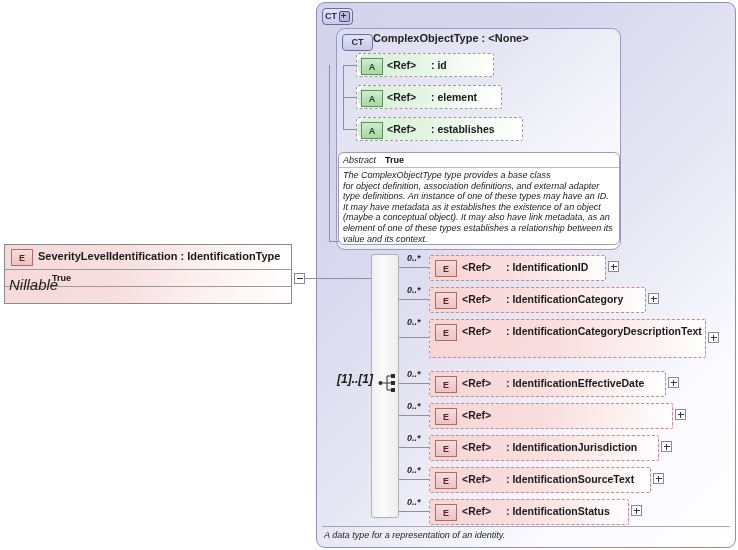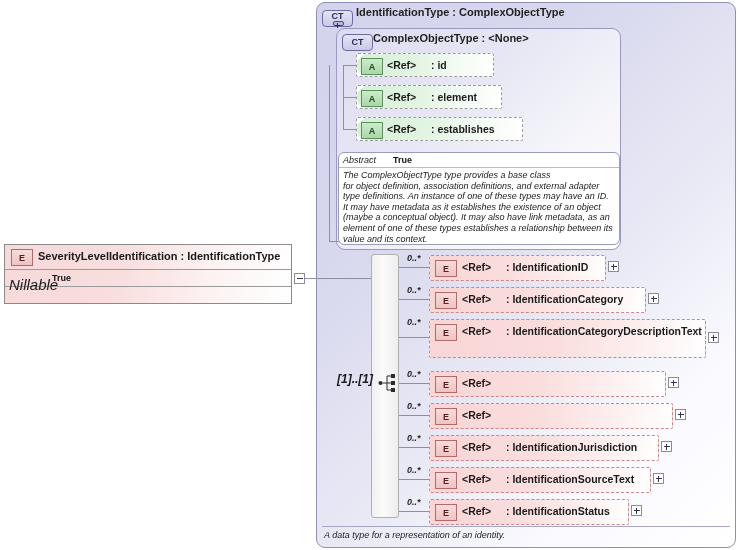--- a/index.html
+++ b/index.html
@@ -26,21 +26,20 @@
   }
 
   
   .ct-badge{
     display:inline-flex;align-items:center;justify-content:center;
     height:15px;min-width:25px;padding:0 2px;
     border:1px solid #6b6b9e;border-radius:4px;
     background:linear-gradient(#e4e4f6,#c9c9e6);
     font-size:9px;font-weight:bold;color:#2b2b5a;letter-spacing:0px;
     font-family:"Liberation Sans", sans-serif;
-    flex-direction:column;
   }
   .ct-badge .plus{
     display:inline-block;width:9px;height:9px;margin-left:2px;
     border:1px solid #4a4a80;border-radius:2px;background:#b9b9dd;
     position:relative;
   }
   .ct-badge .plus:before,.ct-badge .plus:after{
     content:"";position:absolute;background:#2b2b5a;
   }
   .ct-badge .plus:before{left:1px;top:3px;width:5px;height:1px;}
@@ -73,21 +72,21 @@
   .attr-ref{position:absolute;left:30px;top:5px;font-size:10.5px;font-weight:bold;color:#1a1a1a;}
   .attr-name{position:absolute;left:74px;top:5px;font-size:10.5px;font-weight:bold;color:#1a1a1a;white-space:nowrap;}
 
   
   .doc-block{
     border:1px solid #9b9bbd;border-radius:6px;
     background:#ffffff;
   }
   .doc-row{
     display:flex;align-items:center;height:14px;
-    border-bottom:1px solid #b9b9d4;padding-left:4px;gap:8px;
+    border-bottom:1px solid #b9b9d4;padding-left:4px;
   }
   .doc-key{font-size:9px;font-style:italic;color:#222;min-width:42px;}
   .doc-val{font-size:9px;font-weight:bold;color:#111;}
   .doc-text{
     padding:2px 4px 3px 4px;font-size:9px;font-style:italic;color:#1b1b1b;
     line-height:10.6px;
   }
 
   
   .lbox{
@@ -161,21 +160,20 @@
 <div class="canvas">
 
   <div class="abs ct-panel"></div>
 
   <div class="abs" style="left:322px;top:5px;">
     <span class="ct-badge">
       <span>CT</span>
       <span class="plus"></span>
     </span>
   </div>
-  <div class="ct-title" style="left:356px;top:6px;">IdentificationType : ComplexObjectType</div>
 
   <div class="abs ct-inner-panel"></div>
 
   <div class="abs" style="left:342px;top:31px;">
     <span class="ct-badge">
         <span>CT</span>
       </span>
   </div>
   <div class="ct-title" style="left:373px;top:32px;">ComplexObjectType : &lt;None&gt;</div>
 
@@ -274,20 +272,21 @@
     <div class="eref">&lt;Ref&gt;</div>
     <div class="ename" style="top:5px;width:196px;word-break:break-all;white-space:normal;">: IdentificationCategoryDescriptionText</div>
   </div>
   <div class="toggle plus abs" style="left:708px;top:332px;"></div>
 
   <div class="ln h abs" style="left:399px;top:383px;width:30px;"></div>
   <div class="ecard" style="left:407px;top:369px;">0..*</div>
   <div class="ebox" style="left:429px;top:371px;width:235px;">
     <div class="e-badge">E</div>
     <div class="eref">&lt;Ref&gt;</div>
+    <div class="ename">: IdentificationEffectiveDate</div>
   </div>
   <div class="toggle plus abs" style="left:668px;top:377px;"></div>
 
   <div class="ln h abs" style="left:399px;top:415px;width:30px;"></div>
   <div class="ecard" style="left:407px;top:401px;">0..*</div>
   <div class="ebox" style="left:429px;top:403px;width:242px;">
     <div class="e-badge">E</div>
     <div class="eref">&lt;Ref&gt;</div>
   </div>
   <div class="toggle plus abs" style="left:675px;top:409px;"></div>

